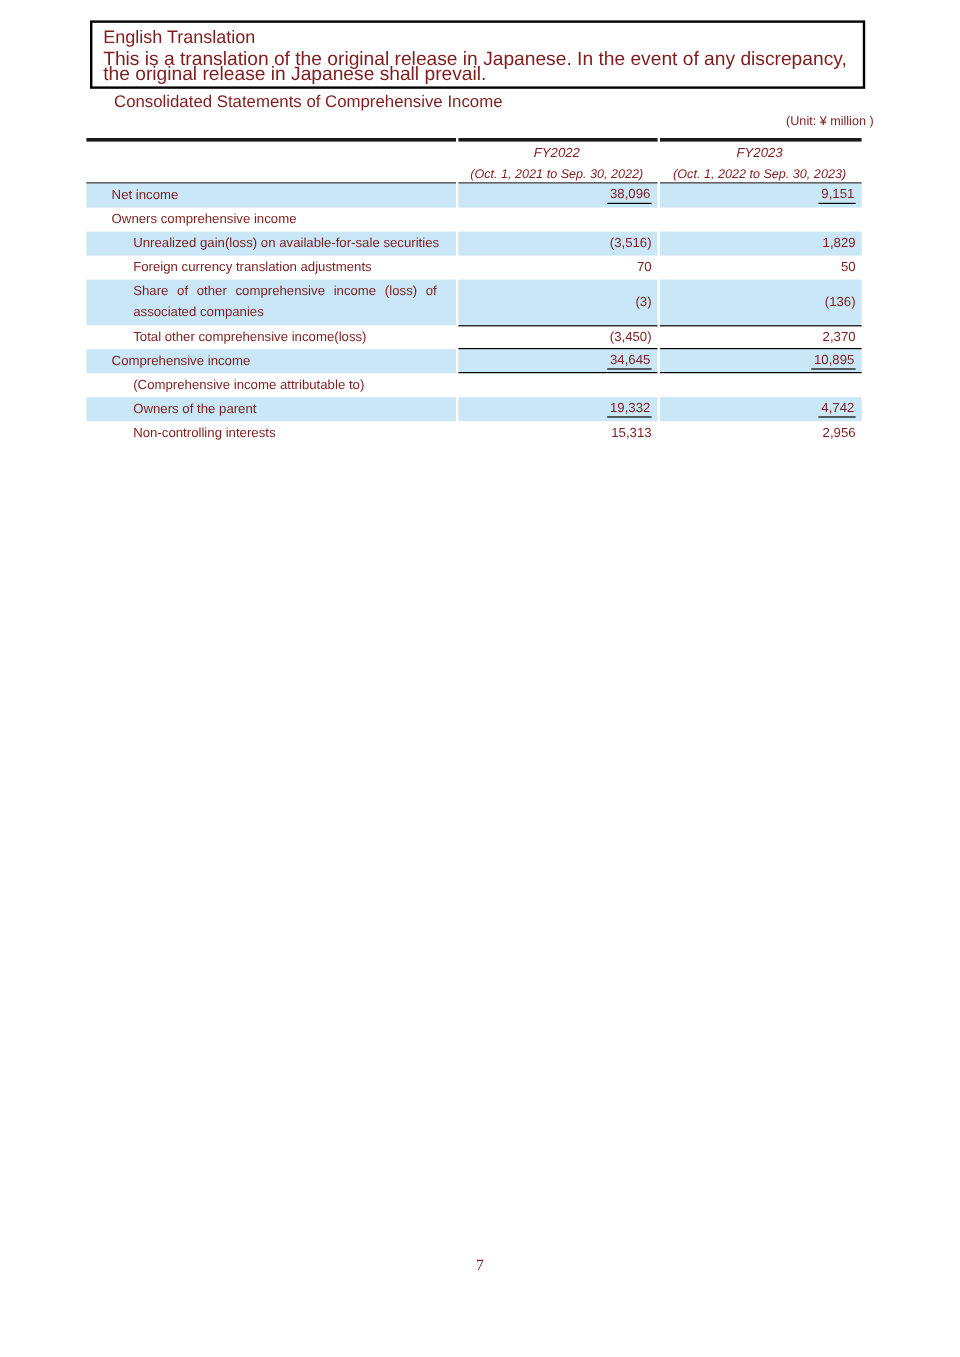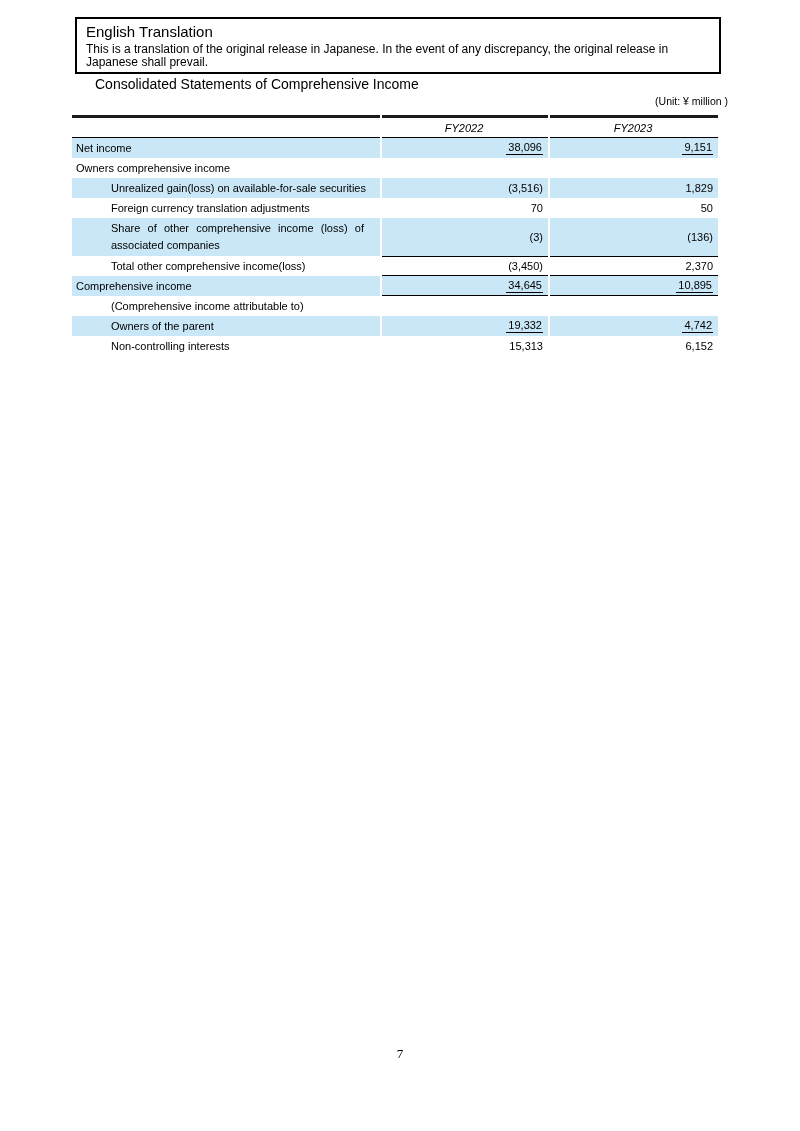--- a/index.html
+++ b/index.html
@@ -1,33 +1,33 @@
 <!DOCTYPE html>
 <html style="--hl: #c9e7f6;"><head>
 <meta charset="utf-8">
 <style>
   html,body { margin:0; padding:0; background:#ffffff; }
   .page {
     position:relative;
     width:800px; height:1131px;
     background:#ffffff;
     font-family:"Liberation Sans", sans-serif;
-    color:#000000;
+    color:#7f1d1d;
     overflow:hidden;
   }
 
   
   .trans-box {
     position:absolute; left:75px; top:17px;
     width:628px;
     border:2px solid #000;
     padding:3px 5px 3px 9px;
   }
   .trans-title { font-size:15px; line-height:19px; }
-  .trans-note  { font-size:12px; line-height:13px; margin-top:2px; }
+  .trans-note  { font-size:16px; line-height:13px; margin-top:2px; }
 
   .doc-title {
     position:absolute; left:95px; top:76px;
     font-size:14px; line-height:16px;
   }
   .unit-note {
     position:absolute; right:72px; top:94px;
     font-size:10.5px; line-height:14px;text-align:right;
   }
 
@@ -51,21 +51,21 @@
   .hcell.period { font-size:10.5px; }
 
   .row {
     display:grid; grid-template-columns:308px 168px 170px;
     height:20px;
   }
   .row.two-line { height:38px; }
   .row.hl { background:var(--hl, #c9e7f6); }
 
   .cell-label {
-    padding-left:4px;
+    padding-left:21px;
     line-height:20px;
     white-space:nowrap;
     overflow:visible;
   }
   .row.indent .cell-label { padding-left:15px;margin-left:24px; }
   .row.justify .cell-label {
     white-space:normal;
     text-align:justify;
     line-height:17px;
     padding-top:2px;
@@ -113,20 +113,25 @@
   <div class="fin-table">
     <div class="gap gap1"></div>
     <div class="gap gap2"></div>
 
     <div class="thead">
       <div class="hrow">
         <div class="hcell"></div>
         <div class="hcell">FY2022</div>
         <div class="hcell">FY2023</div>
       </div>
+      <div class="hrow hrow2">
+        <div class="hcell"></div>
+        <div class="hcell period">(Oct. 1, 2021 to Sep. 30, 2022)</div>
+        <div class="hcell period">(Oct. 1, 2022 to Sep. 30, 2023)</div>
+      </div>
     </div>
 
     <div class="tbody">
         <div class="row hl">
           <div class="cell-label">Net income</div>
           <div class="cell-val">
             <span class="u">38,096</span>
           </div>
           <div class="cell-val">
             <span class="u">9,151</span>
@@ -195,21 +200,21 @@
           <div class="cell-val">
             <span class="u">4,742</span>
           </div>
         </div>
         <div class="row indent">
           <div class="cell-label">Non-controlling interests</div>
           <div class="cell-val">
             <span>15,313</span>
           </div>
           <div class="cell-val">
-            <span>6,152</span>
+            <span>2,956</span>
           </div>
         </div>
       </div>
   </div>
 
   <div class="page-number">7</div>
 
 </div>
 
 </body></html>

